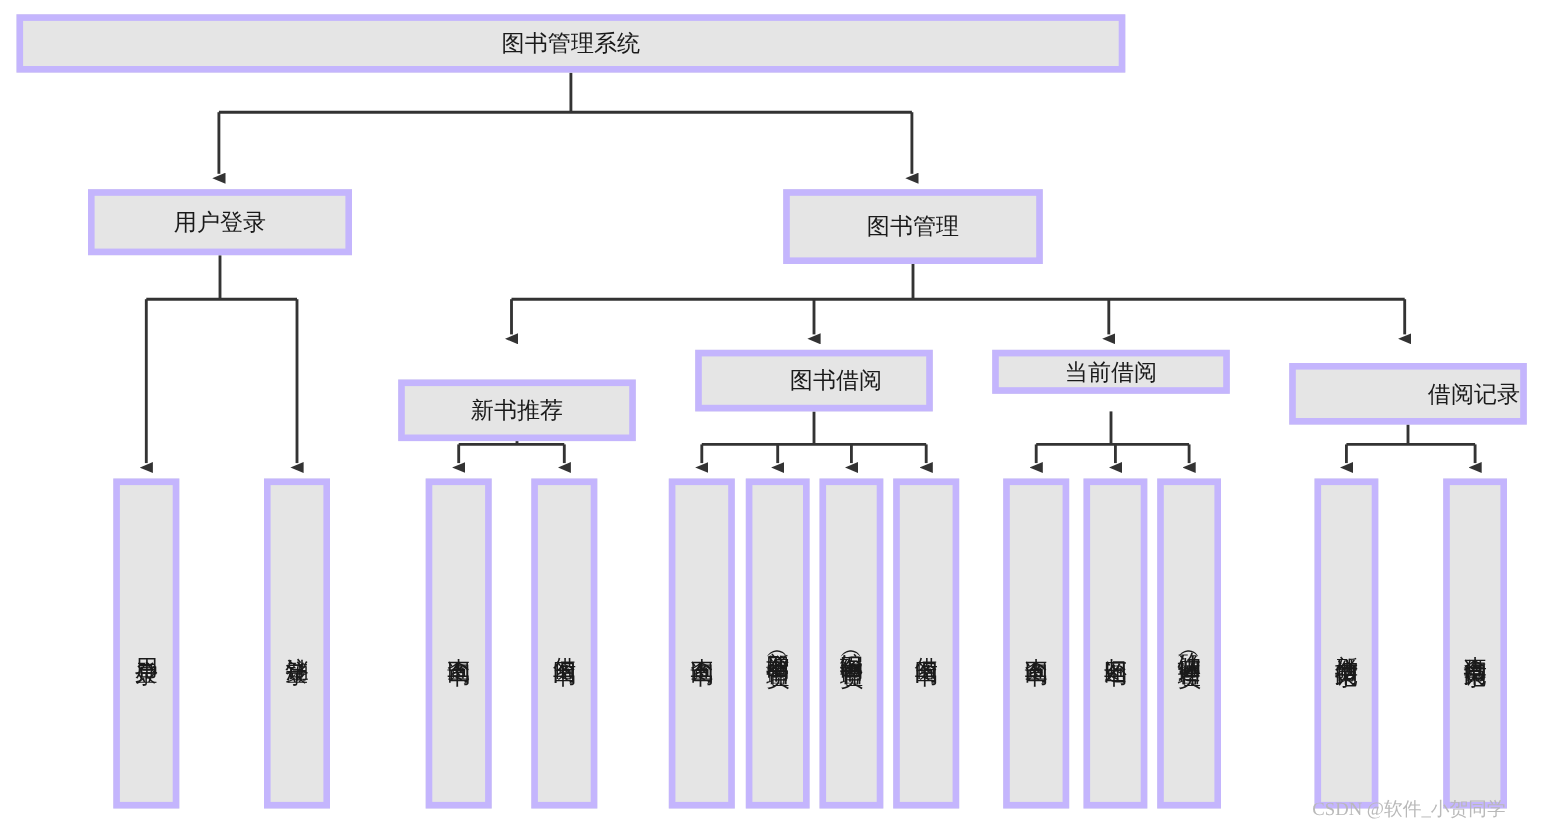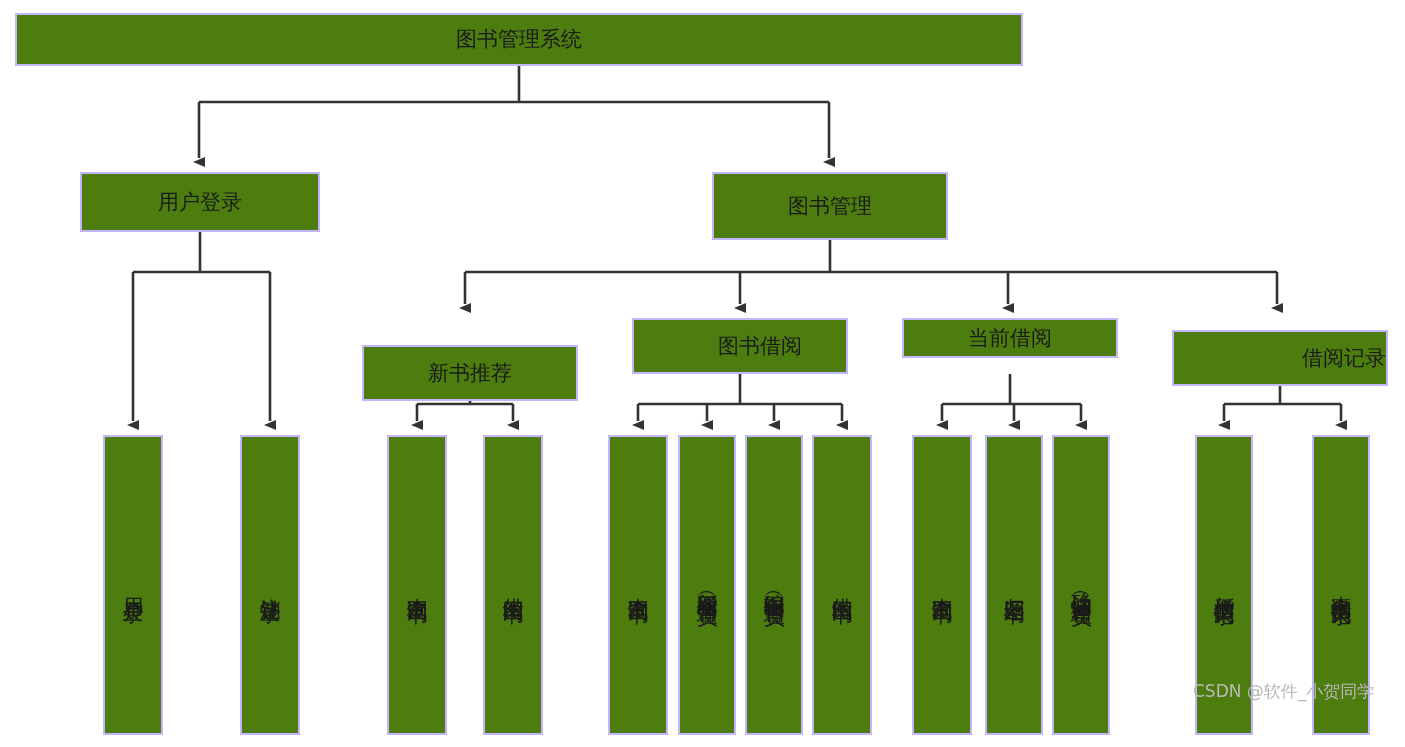--- a/index.html
+++ b/index.html
@@ -21,22 +21,22 @@
   #edges {
     position: absolute;
     left: 0;
     top: 0;
     width: 1405px;
     height: 747px;
   }
   .node {
     position: absolute;
     box-sizing: border-box;
-    background: #4d7c0f;
-    border: 2px solid #c4b5fd;
+    background: #e5e5e5;
+    border: 6px solid #c4b5fd;
     display: flex;
     align-items: center;
     justify-content: center;
     z-index: 2;
   }
   .node-label {
     color: #1a1a1a;
     line-height: 1.18;
     text-align: center;
     white-space: pre;
@@ -180,15 +180,15 @@
   <div class="node vertical" style="left: 1052px; top: 435px; width: 58px; height: 300px;">
     <span class="node-label">确认归还（管理员）</span>
   </div>
   <div class="node vertical" style="left: 1195px; top: 435px; width: 58px; height: 300px;">
     <span class="node-label">新增借阅记录</span>
   </div>
   <div class="node vertical" style="left: 1312px; top: 435px; width: 58px; height: 300px;">
     <span class="node-label">查询借阅记录</span>
   </div>
 
-  <div class="watermark" style="left: 1193px; top: 680px;">CSDN @软件_小贺同学</div>
+  <div class="watermark" style="left: 1193px; top: 724px; font-family: Liberation Serif, serif;">CSDN @软件_小贺同学</div>
 
 </div>
 
 </body></html>

